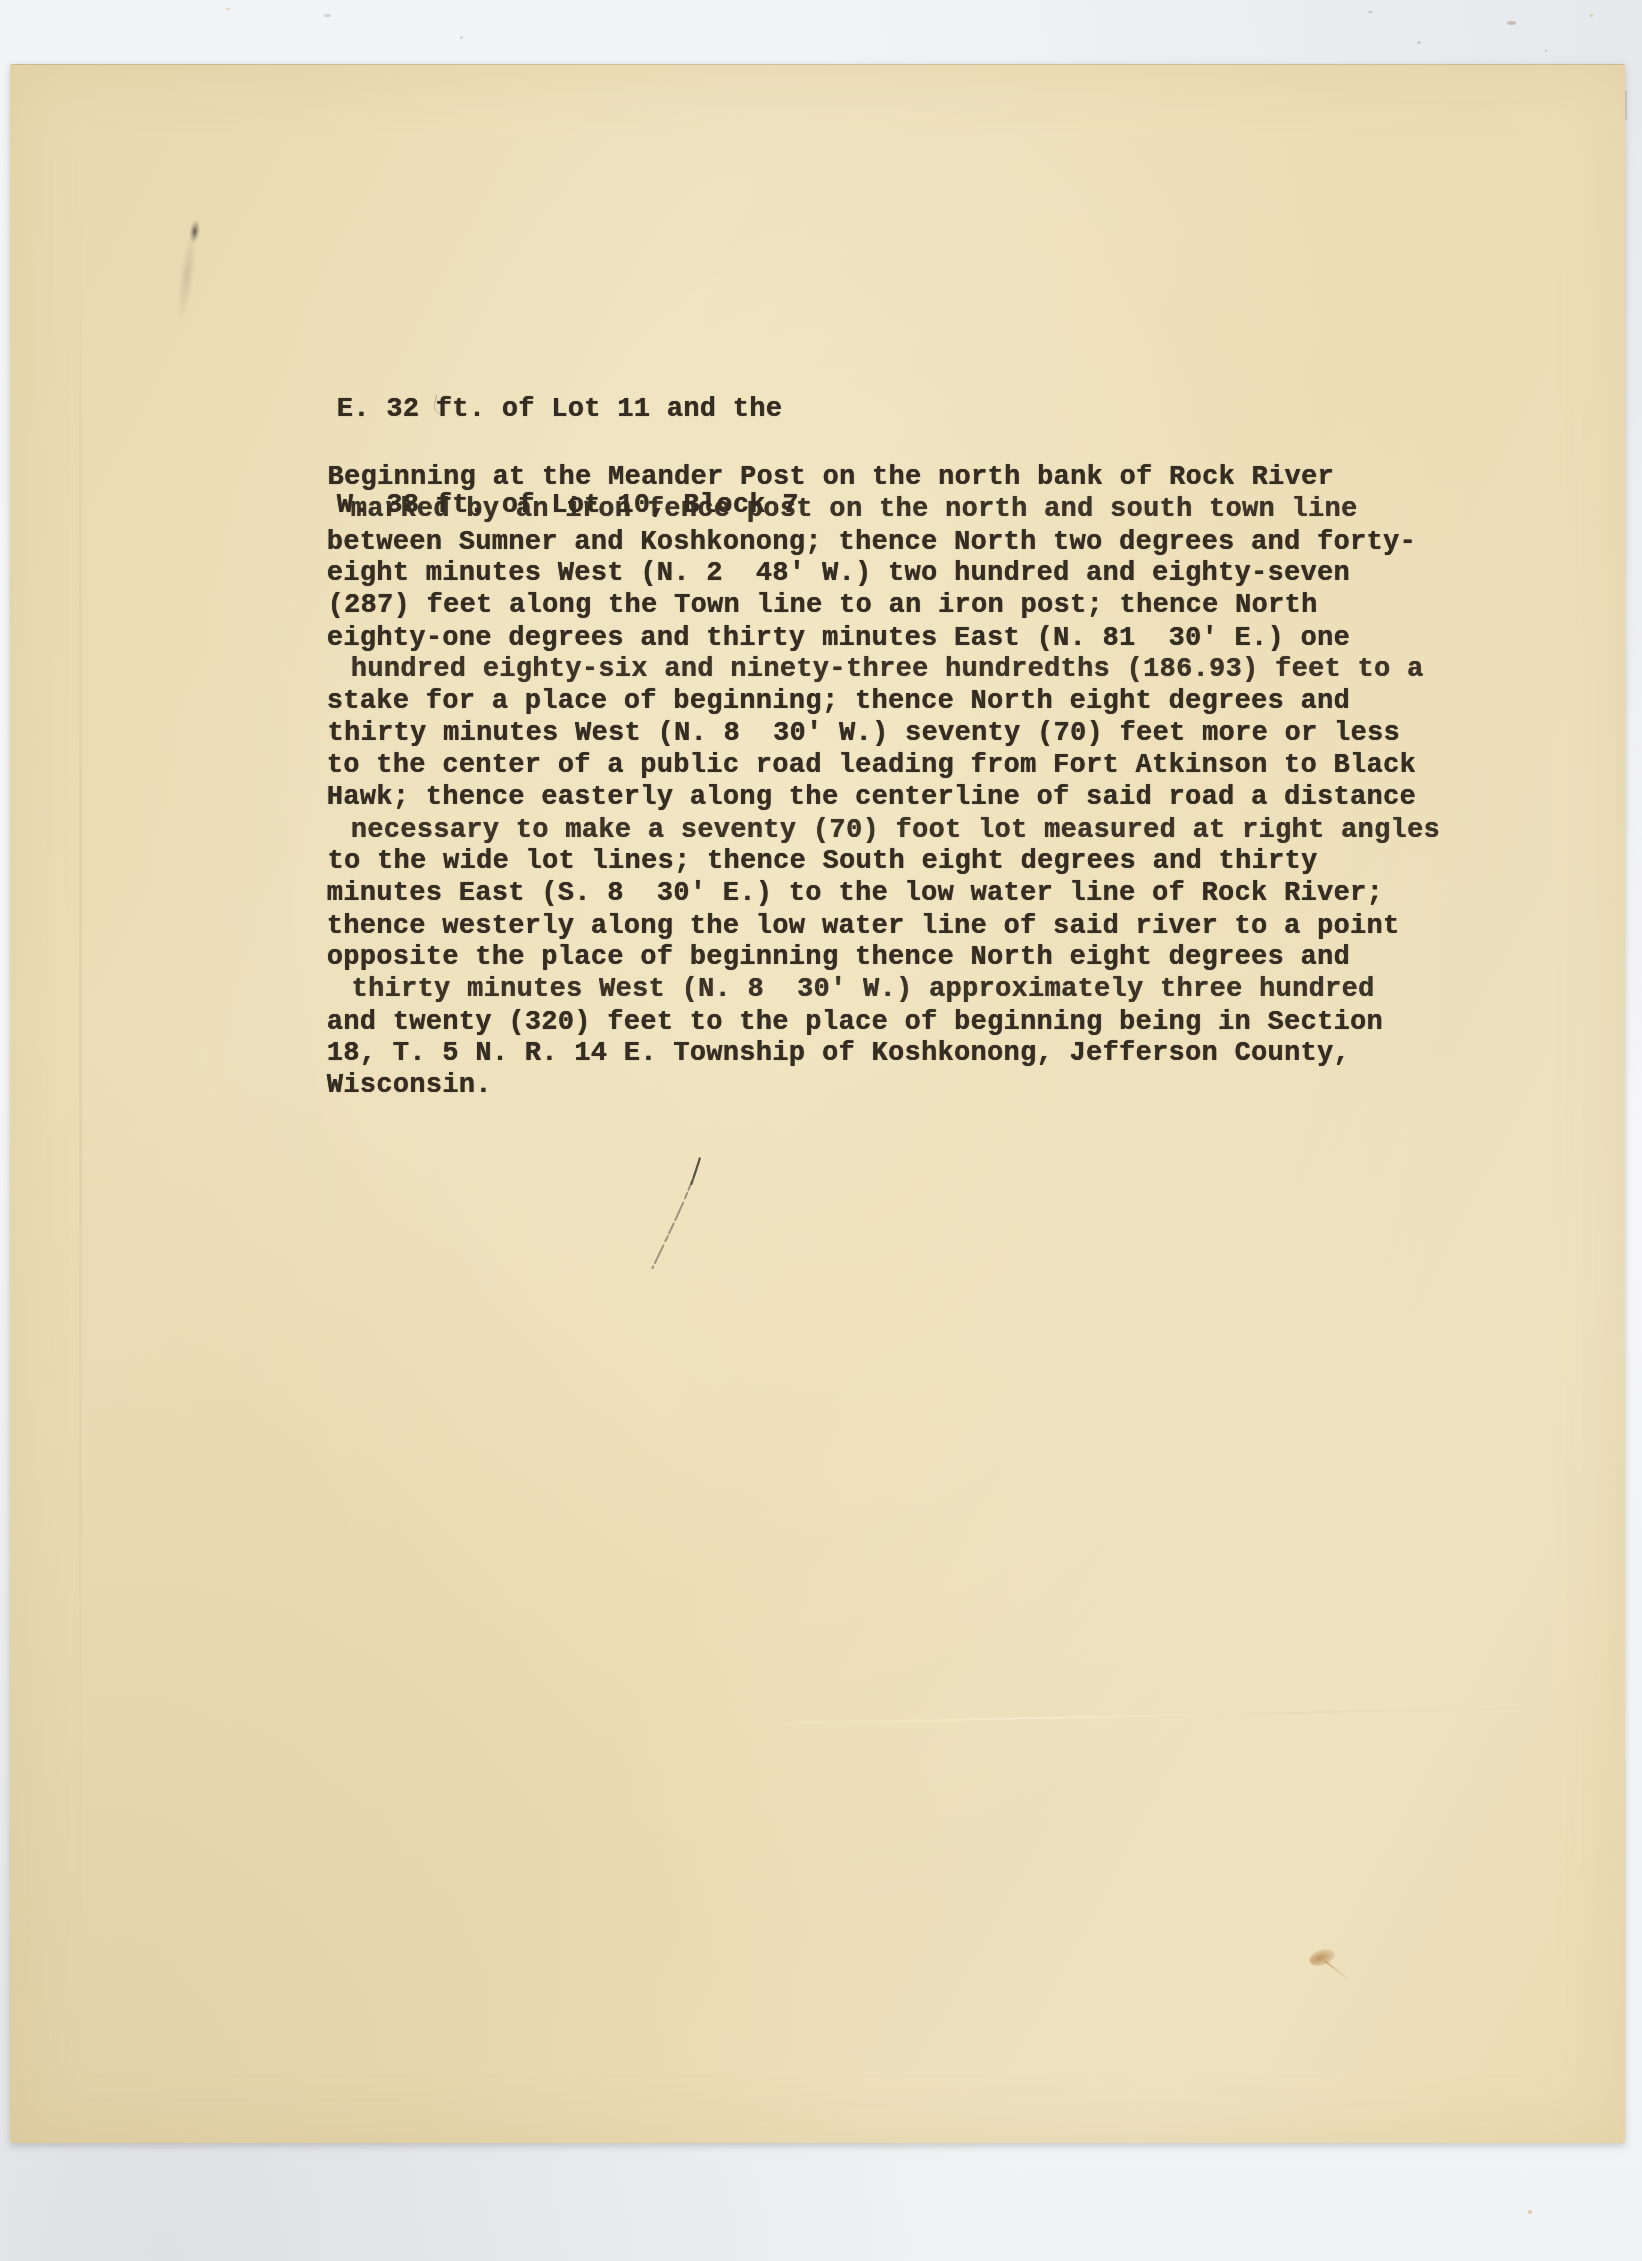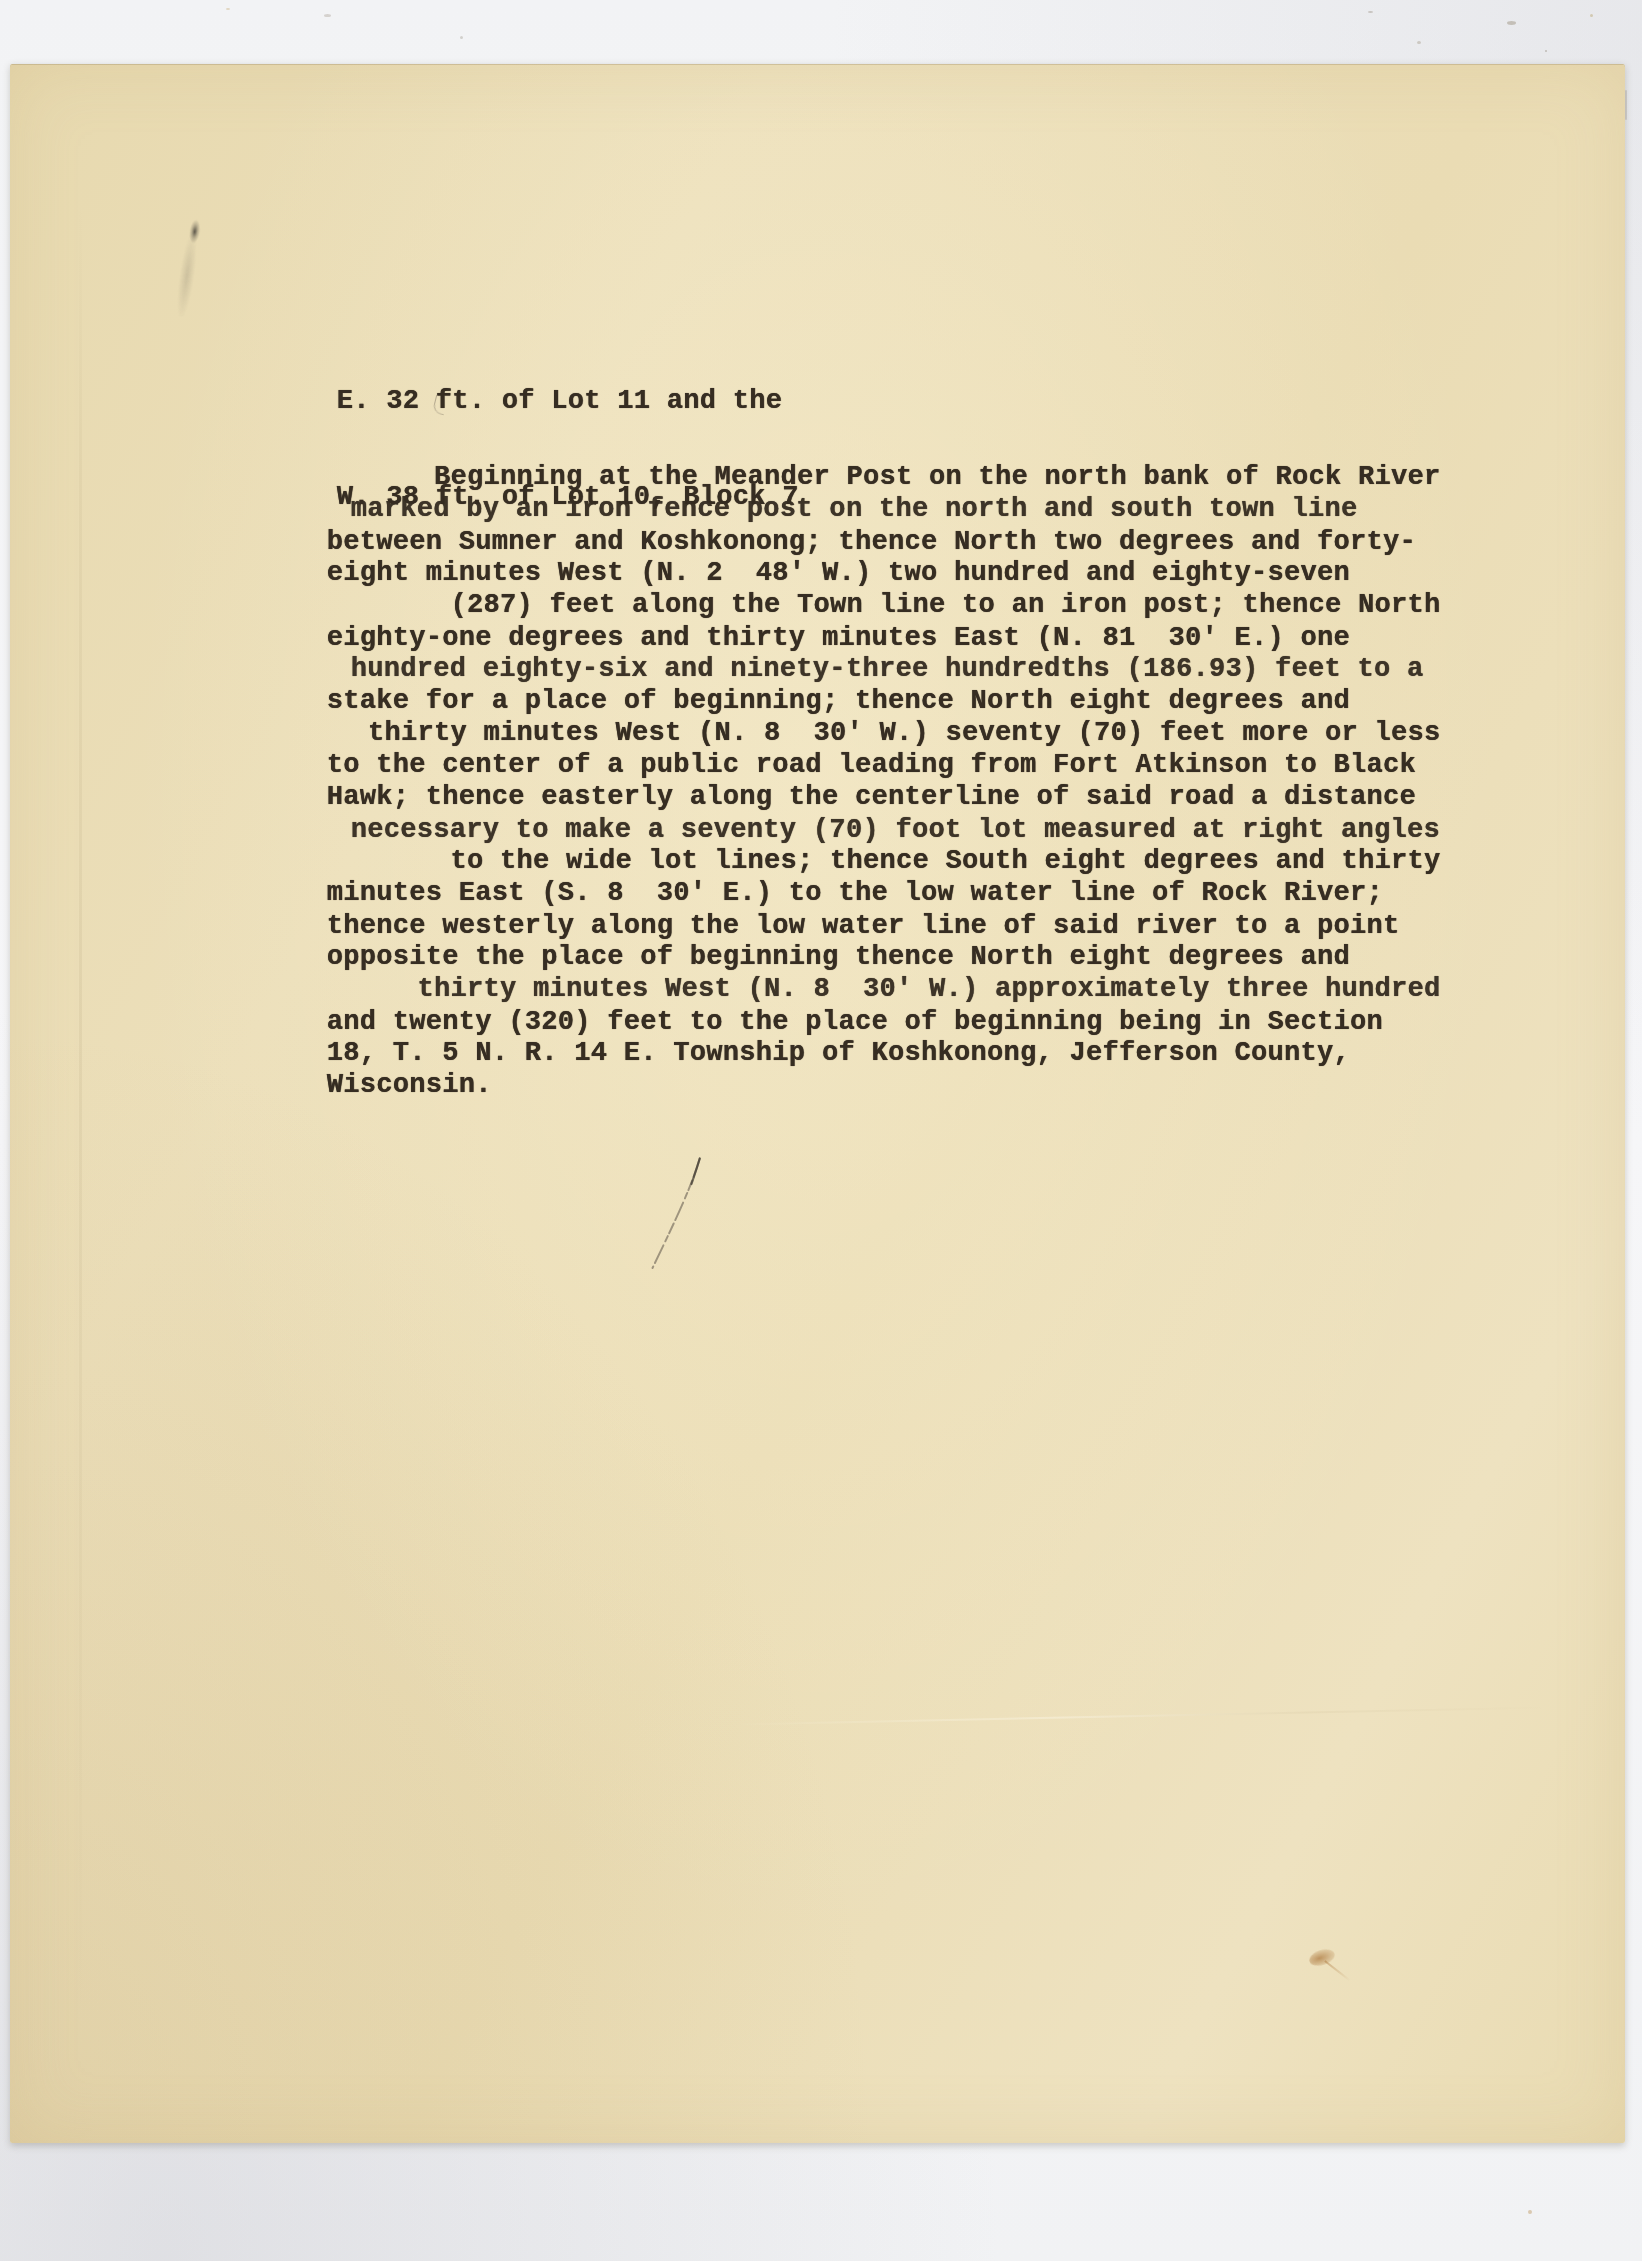--- a/index.html
+++ b/index.html
@@ -70,24 +70,24 @@
     font-weight: 700;
     font-size: 27px;
     line-height: 32px;
     letter-spacing: 0.3px;
     white-space: pre;
     text-shadow:
       0 0 0.8px rgba(54,45,34,0.9),
       0.5px 0.4px 0.5px rgba(54,45,34,0.38);
     filter: blur(0.2px);
   }
-  .heading { left: 327px; top: 257px; }
+  .heading { left: 327px; top: 265px; }
   .body-text { left: 317px; top: 397px; }
   .body-text .line:nth-child(3n)   { transform: translateY(0.5px); }
-  .body-text .line:nth-child(4n+1) { transform: translateX(0.6px); text-align: right; }
+  .body-text .line:nth-child(4n+1) { transform: translateX(0.6px); }
   .body-text .line:nth-child(5n+2) { opacity: 0.96; margin-left: 24px; }
   
   .smudge {
     position: absolute;
     left: 169px; top: 155px;
     width: 19.6px; height: 98px;
     background:
       radial-gradient(ellipse 5.3px 12px at 10.6px 12px, rgba(45,42,38,0.75) 0%, rgba(45,42,38,0.25) 55%, rgba(45,42,38,0) 100%),
       radial-gradient(ellipse 7.5px 45px at 9px 57px, rgba(80,74,66,0.18) 0%, rgba(80,74,66,0) 100%);
     transform: rotate(8deg);

